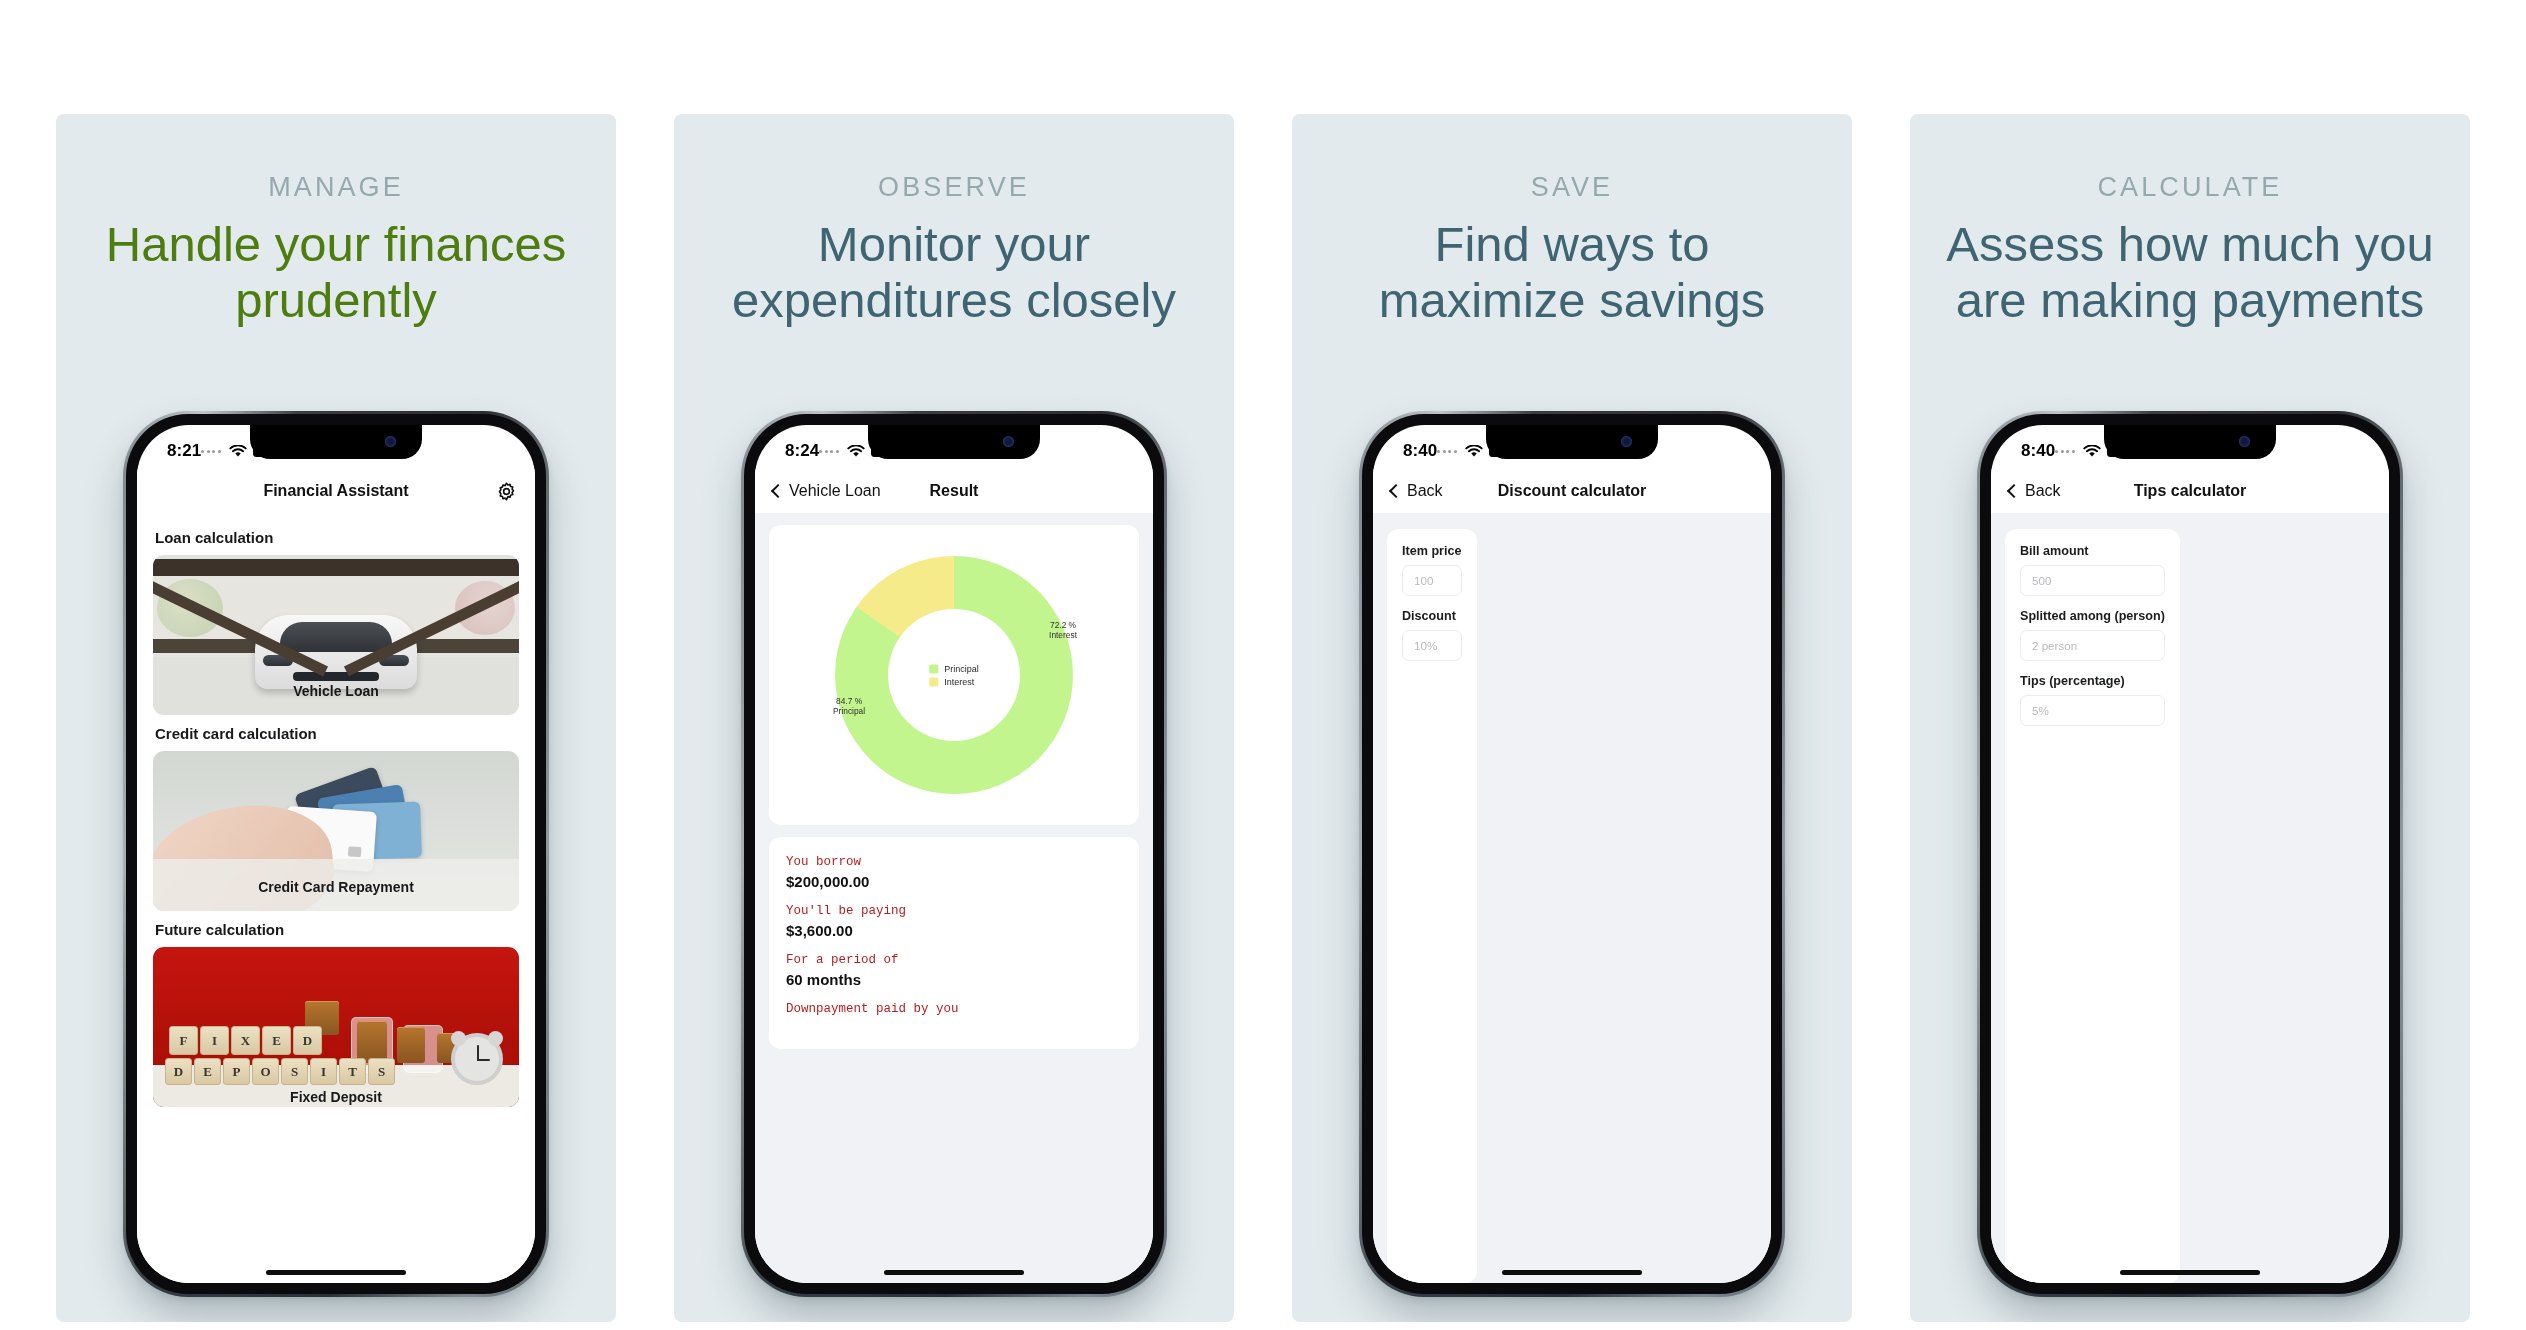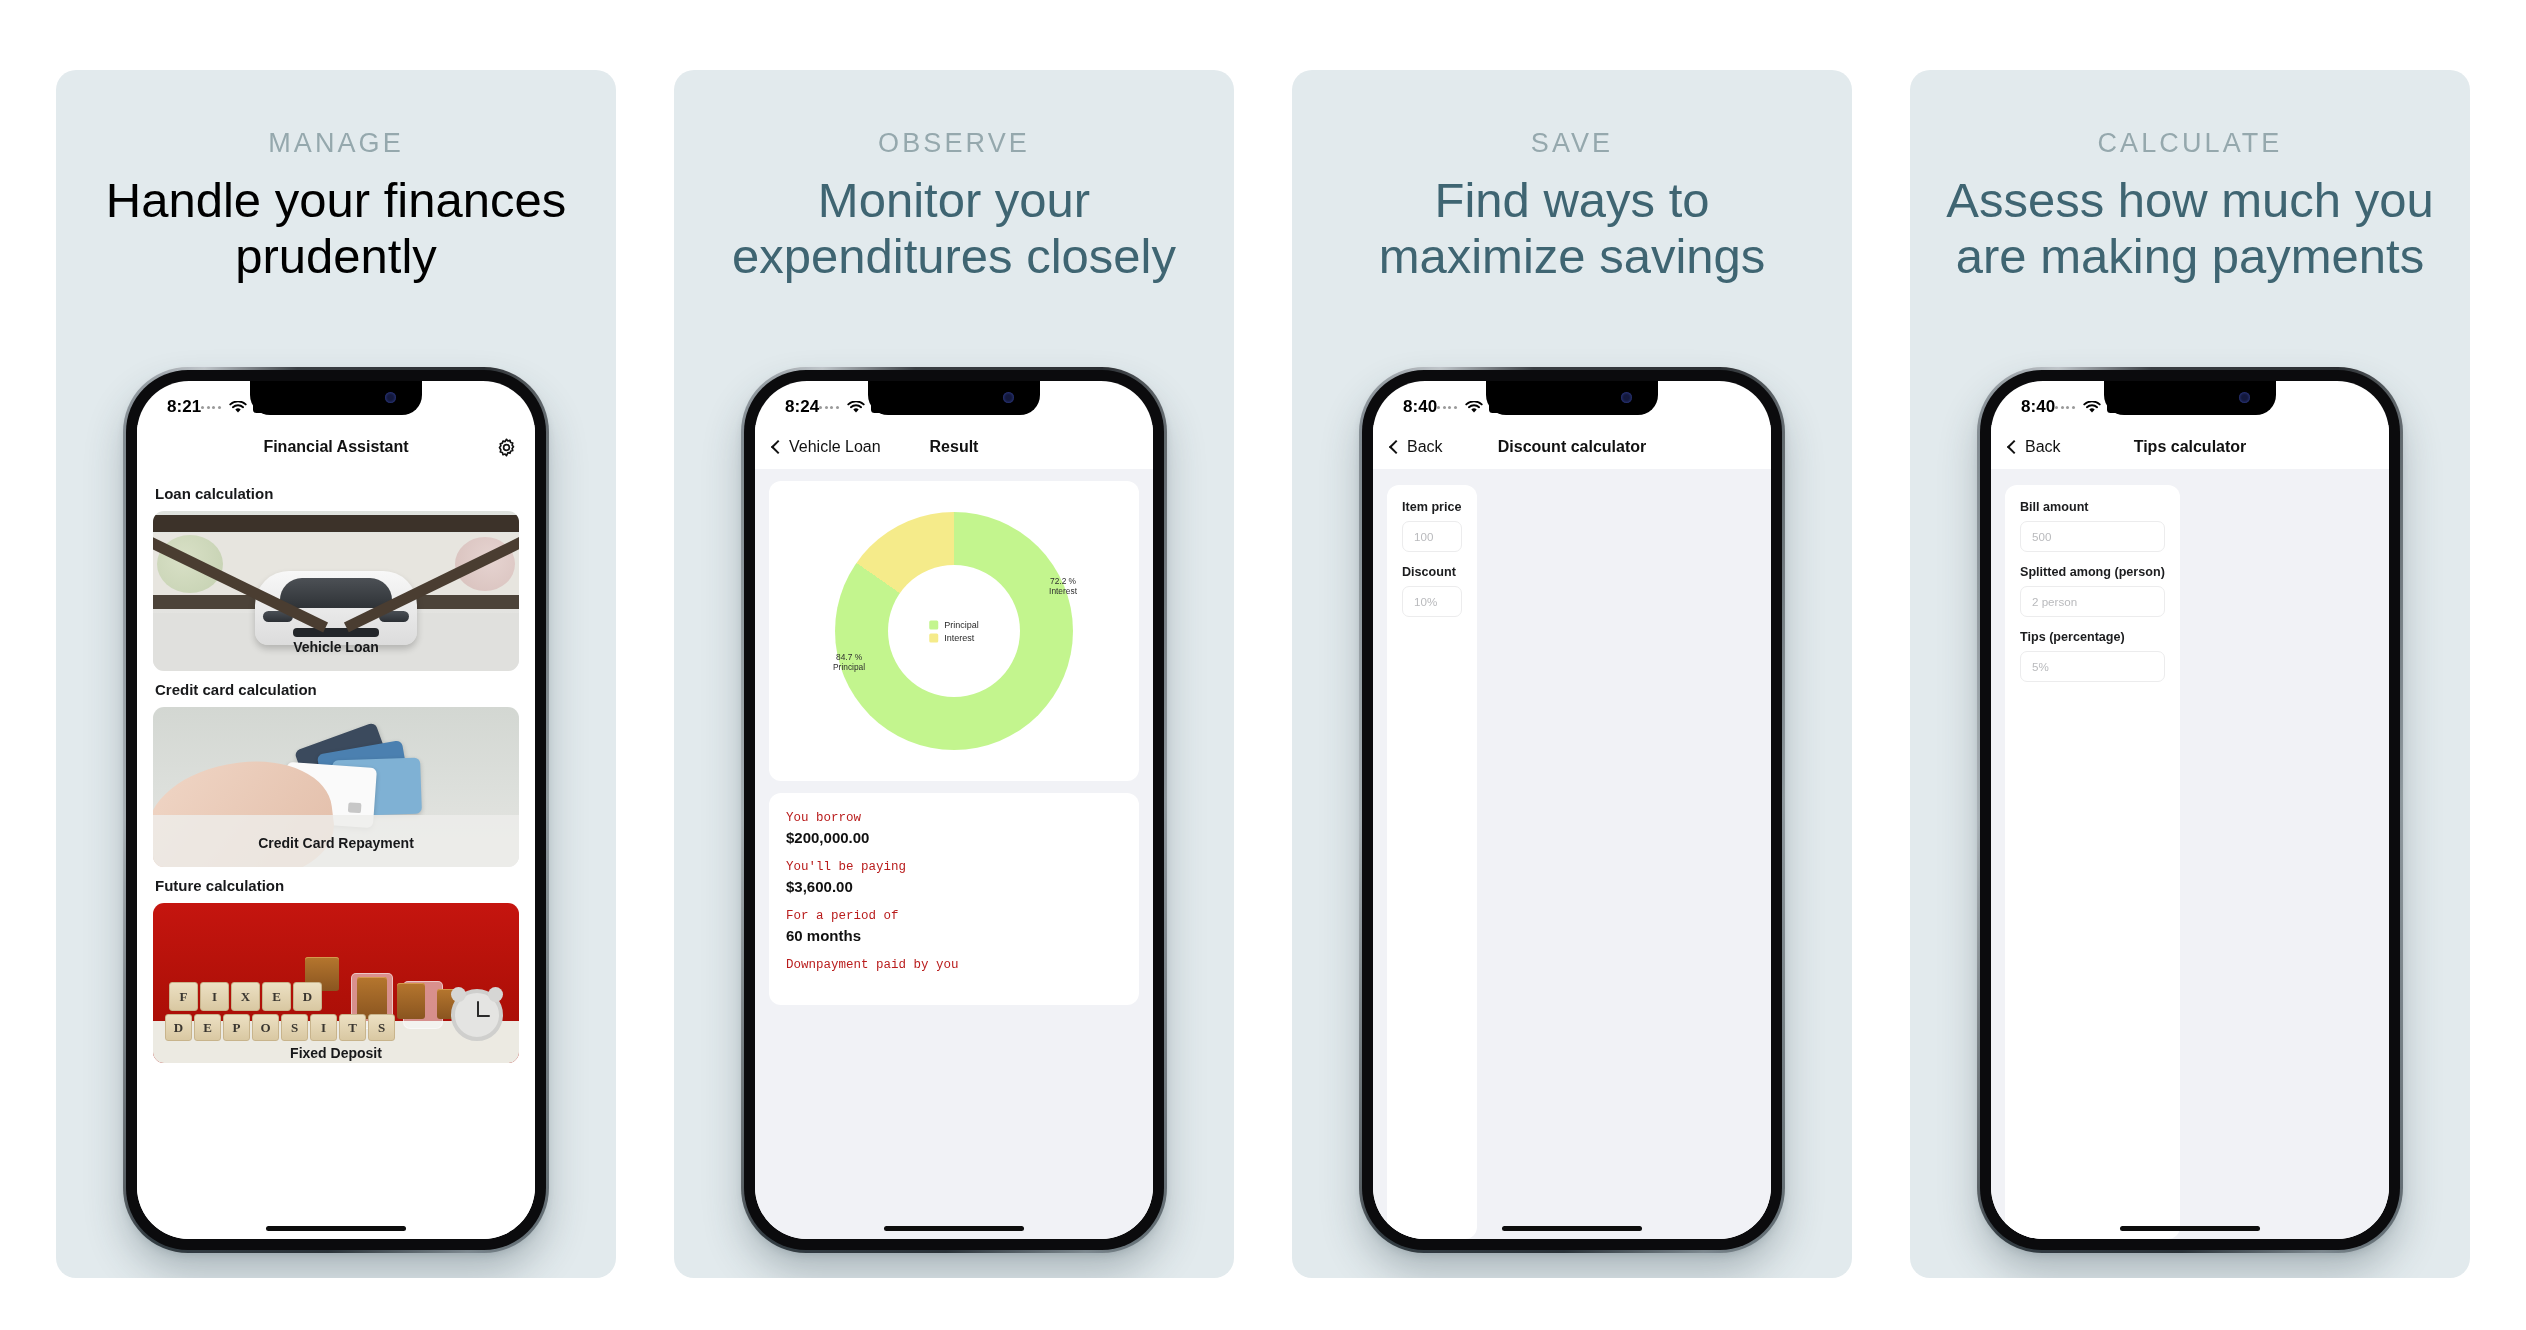--- a/index.html
+++ b/index.html
@@ -16,24 +16,25 @@
     justify-content: center;
     gap: 58px;
     padding-top: 70px;
   }
 
   
   .panel {
     width: 560px;
     height: 1208px;
     background: #e2eaed;
-    border-radius: 20px;
+    border-radius: 8px;
     position: relative;
     overflow: hidden;
     flex: 0 0 auto;
+    margin-top: 44px;
   }
   .panel-eyebrow {
     margin-top: 58px;
     text-align: center;
     font-size: 27px;
     letter-spacing: 3.1px;
     color: #95a8ad;
     font-weight: 400;
   }
   .panel-headline {
@@ -280,21 +281,21 @@
     width: 140px; height: 5px; border-radius: 3px; background:#0d0d0d; z-index: 45;
   }
 </style>
 </head>
 <body>
 
 <div class="stage">
 
   <div class="panel" style="background: rgb(226, 234, 237);">
     <div class="panel-eyebrow" style="color: rgb(149, 168, 173);">MANAGE</div>
-    <div class="panel-headline" style="color: #000000;">
+    <div class="panel-headline" style="color: #4d7c0f;">
       <span>Handle your finances</span><br>
       <span>prudently</span>
     </div>
 
     <div class="phone-wrap">
       <div class="phone">
         <div class="screen">
           <div class="notch">
             <span class="notch-cam"></span>
           </div>

